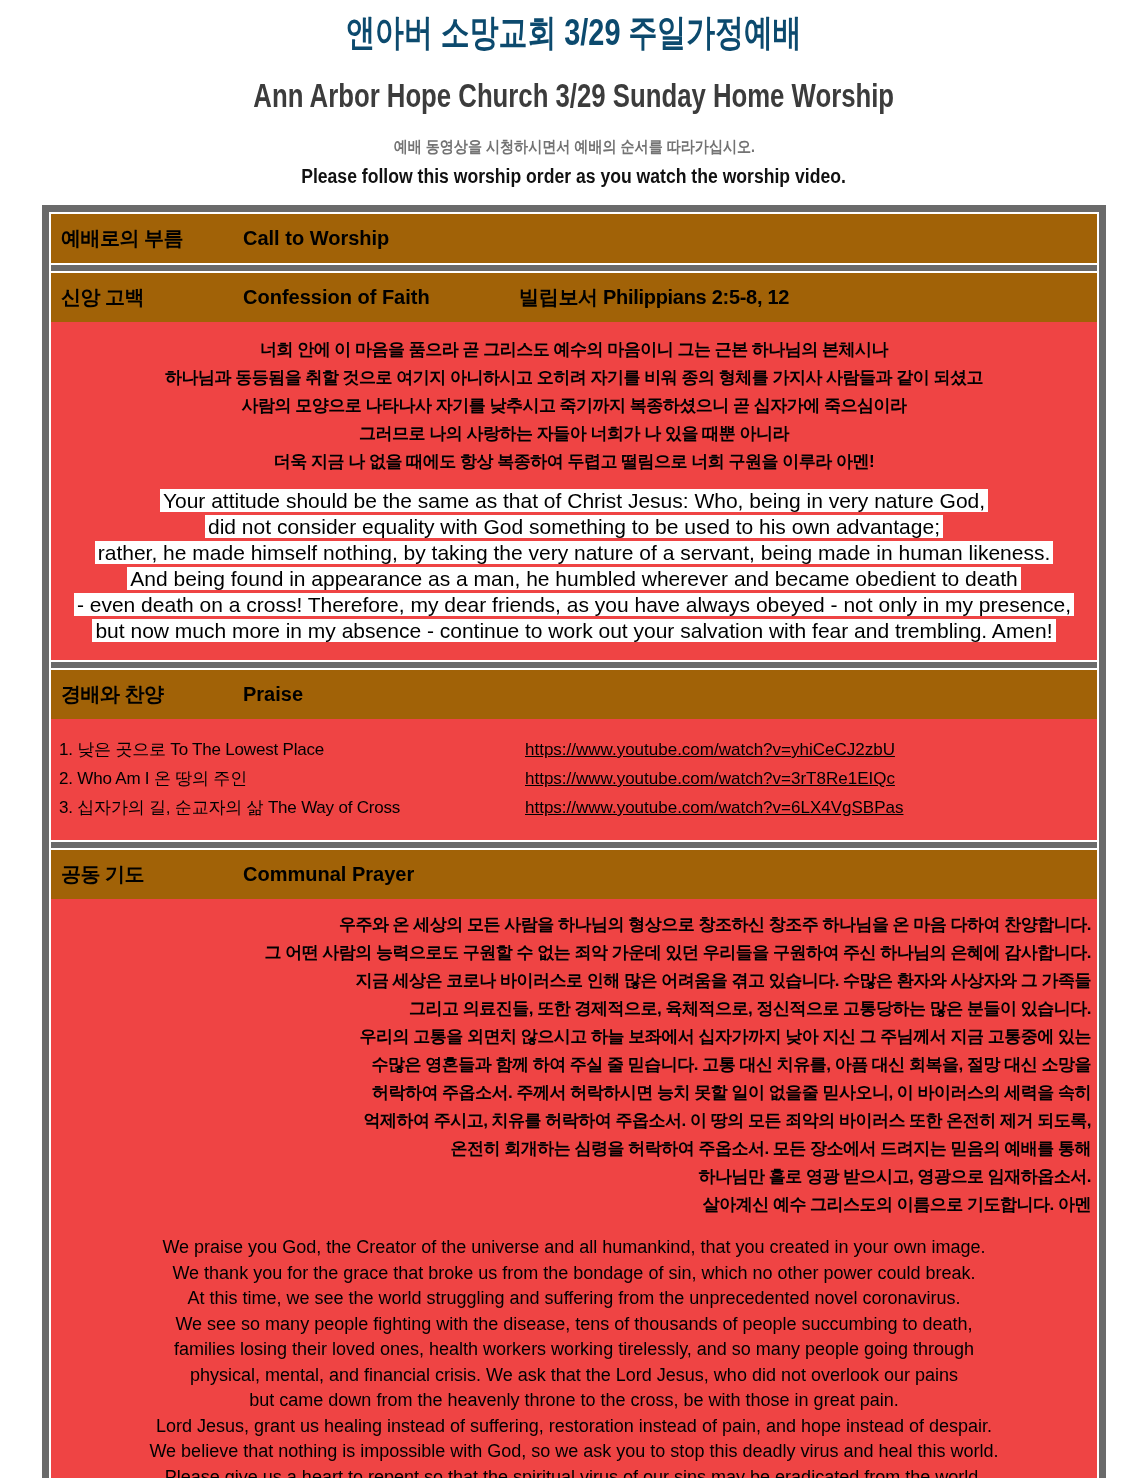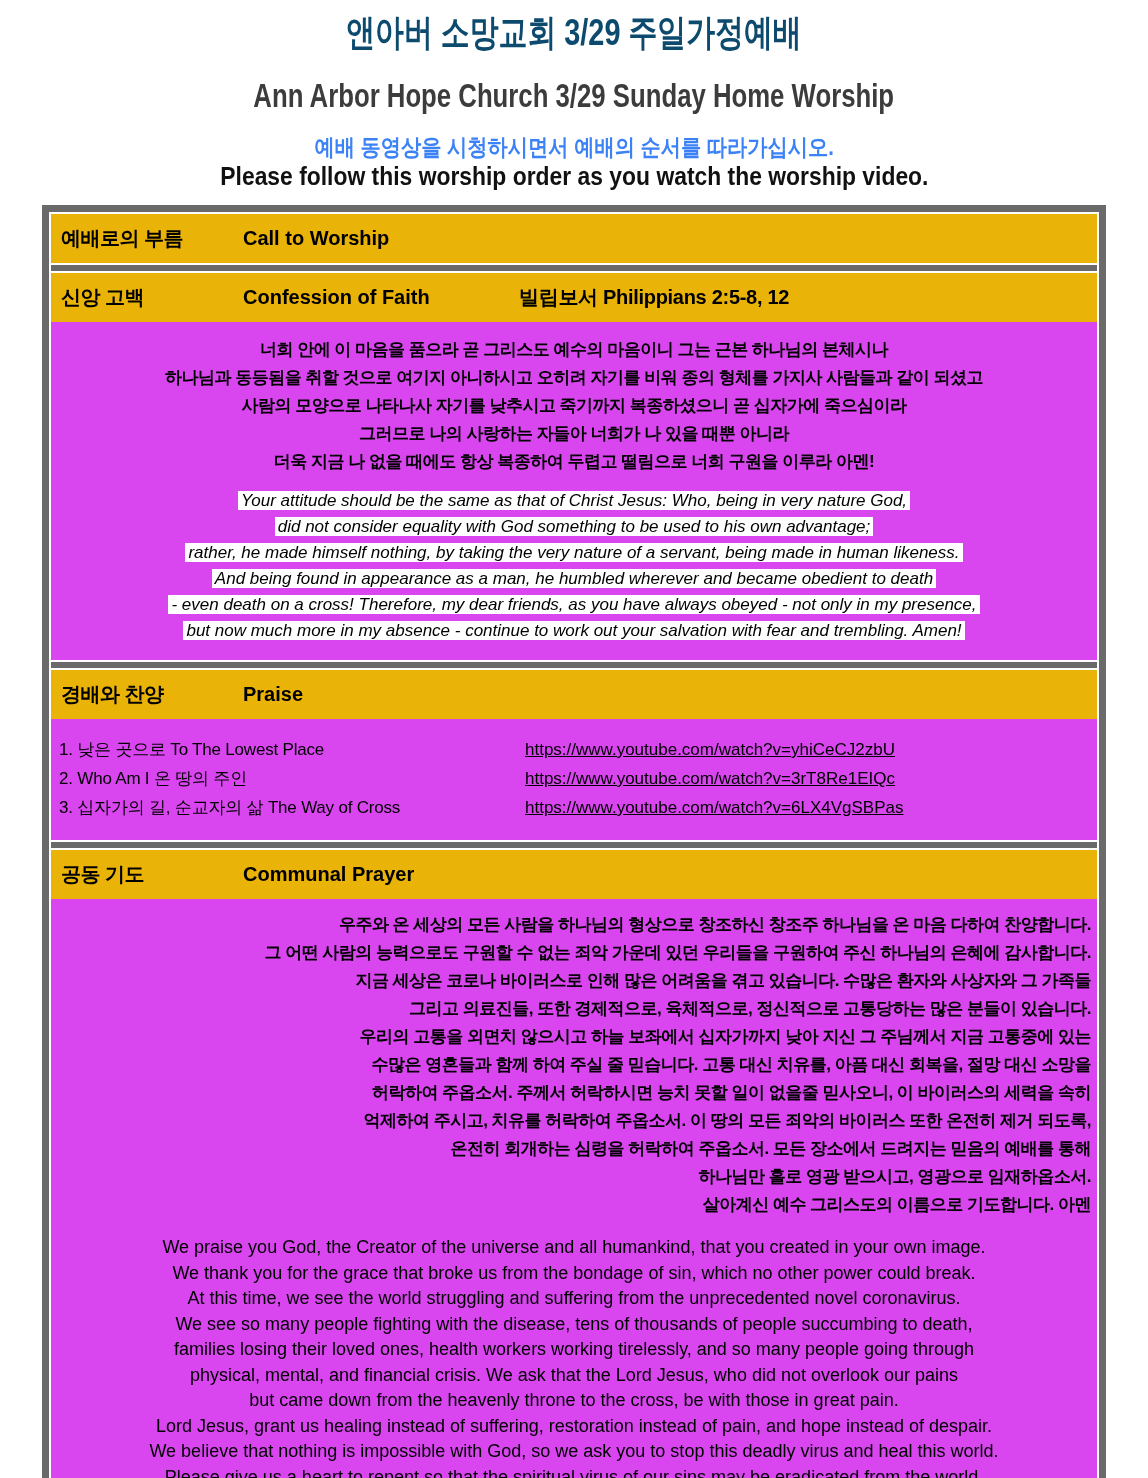--- a/index.html
+++ b/index.html
@@ -11,34 +11,34 @@
     color: #000;
   }
 
   
   .titles { text-align: center; padding-top: 12px; }
   .condensed { display: inline-block; transform: scaleX(0.78); transform-origin: 50% 50%; white-space: nowrap; }
   .condensed-mid { display: inline-block; transform: scaleX(0.88); transform-origin: 50% 50%; white-space: nowrap; }
   .title-ko { font-size: 37px; font-weight: bold; color: #0c4a6e; line-height: 42px; }
   .title-en { font-size: 33px; font-weight: bold; color: #3c3c3c; line-height: 40px; margin-top: 22px; }
   .subtitle { margin-top: 16px; }
-  .subtitle-ko { font-size: 23px; font-weight: bold; color: #3b82f6; line-height: 30px; }
-  .subtitle-en { font-size: 26px; font-weight: bold; color: #111; line-height: 29px; }
+  .subtitle-ko { font-size: 16px; font-weight: bold; color: #737373; line-height: 30px; }
+  .subtitle-en { font-size: 20px; font-weight: bold; color: #111; line-height: 29px; }
 
   
   .sheet {
     margin: 14px 42px 8px 42px;
     border: 7px solid #6a6a6a;
     background: #ffffff;
     padding: 2px;
   }
   .divider { height: 6px; background: #6a6a6a; margin: 2px 0; }
 
   .sec-header {
-    background: #eab308;
+    background: #a16207;
     display: flex;
     align-items: center;
     padding: 11px 8px 11px 10px;
     min-height: 46px;
   }
   .sec-label-ko {
     width: 182px;
     font-size: 20px;
     font-weight: bold;
     letter-spacing: -0.5px;
@@ -49,32 +49,32 @@
     font-size: 20px;
     font-weight: bold;
     flex-shrink: 0;
   }
   .sec-scripture {
     font-size: 20px;
     font-weight: bold;
     letter-spacing: -0.3px;
   }
 
-  .sec-content { background: #d946ef; }
+  .sec-content { background: #ef4444; }
 
   
   .confession-ko { padding: 14px 6px 4px 6px; text-align: center; }
   .confession-ko .line {
     font-size: 17px;
     font-weight: 600;
     letter-spacing: -0.5px;
     line-height: 28px;
   }
   .confession-en { padding: 8px 6px 16px 6px; text-align: center; }
-  .confession-en .line { font-size: 17px; line-height: 26px; font-style: italic; }
+  .confession-en .line { font-size: 21px; line-height: 26px; }
   .confession-en .hl { background: #ffffff; padding: 0 3px; }
 
   
   .praise-list { padding: 16px 8px 18px 8px; }
   .song-row { display: flex; align-items: flex-start; line-height: 29px; }
   .song-title {
     width: 466px;
     font-size: 17px;
     letter-spacing: -0.2px;
     flex-shrink: 0;

